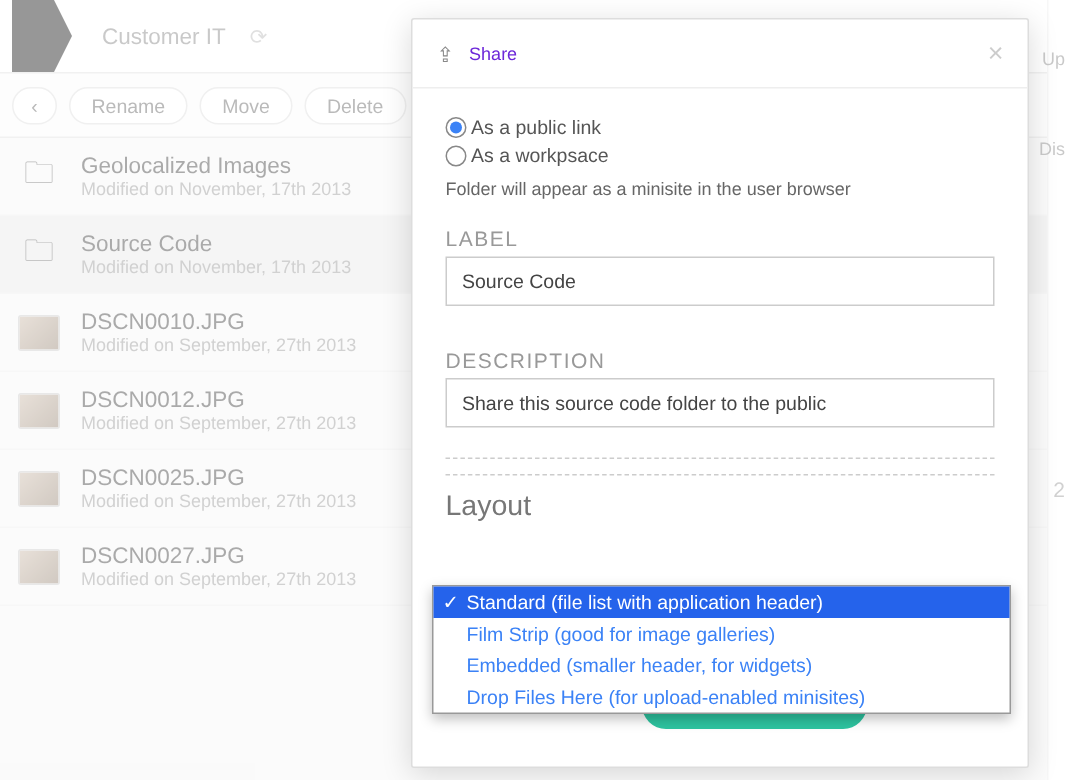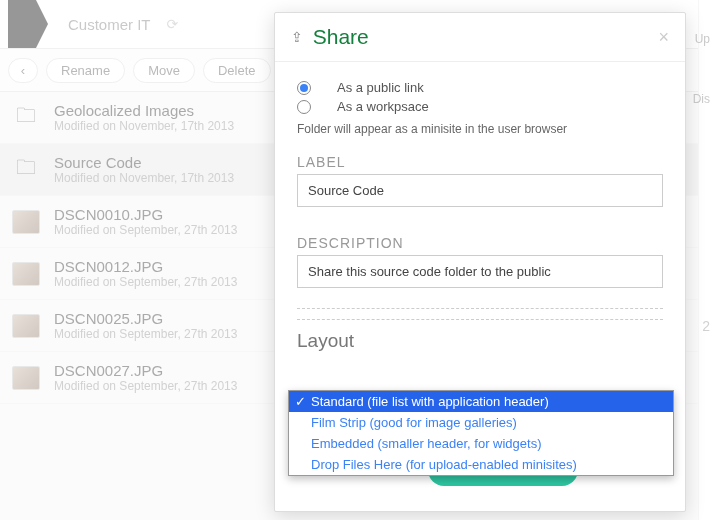--- a/index.html
+++ b/index.html
@@ -25,25 +25,25 @@
 .row .fname { font-size: 15px; color: #444; }
 .row .fmod { font-size: 12px; color: #999; }
 
 
 .dim { position: absolute; inset: 0; background: rgba(255,255,255,0.55); }
 
 
 .dialog { position: absolute; top: 12px; left: 274px; width: 412px; height: 500px; background: #fff; border: 1px solid #ddd; box-shadow: 0 4px 20px rgba(0,0,0,0.15); border-radius: 2px; display: flex; flex-direction: column; }
 .dlg-head { padding: 12px 16px; border-bottom: 1px solid #eee; display: flex; align-items: center; gap: 10px; }
 .dlg-head .icon { color: #888; }
-.dlg-head .title { color: #15803d; font-size: 21px; flex: 1; font-weight: 300; }
+.dlg-head .title { color: #6d28d9; font-size: 12px; flex: 1; font-weight: 300; }
 .dlg-head .close { color: #ccc; font-size: 18px; cursor: pointer; }
 
 .dlg-body { padding: 14px 22px; overflow: auto; flex: 1; }
-.radio-row { display: flex; align-items: center; gap: 26px; margin: 4px 0; color: #555; font-size: 13px; }
+.radio-row { display: flex; align-items: center; gap: 3px; margin: 4px 0; color: #555; font-size: 13px; }
 .radio { width: 14px; height: 14px; border: 1px solid #888; border-radius: 50%; background: #fff; position: relative; display:inline-block; }
 .radio.checked::after { content:''; position:absolute; inset:2px; background:#3b82f6; border-radius:50%; }
 .hint { font-size: 12px; color: #666; margin: 8px 0 14px 0; }
 .flabel { font-size: 14px; letter-spacing: 1px; color: #999; margin: 18px 0 4px 0; }
 .tfield { width: 100%; border: 1px solid #ccc; padding: 8px 10px; font-size: 13px; color: #444; margin-bottom: 10px; }
 .sep { border: none; border-top: 1px dashed #ccc; margin: 10px 0; }
 .section-title { font-size: 19px; color: #777; font-weight: 300; margin: 4px 0 8px 0; }
 
 .dropdown-open { position: absolute; left: 288px; top: 390px; width: 386px; border: 1px solid #999; background: #fff; box-shadow: 0 3px 8px rgba(0,0,0,0.25); font-size: 13px; z-index: 50; }
 .dropdown-open .opt { padding: 3px 8px 3px 22px; color: #3b82f6; position: relative; }

